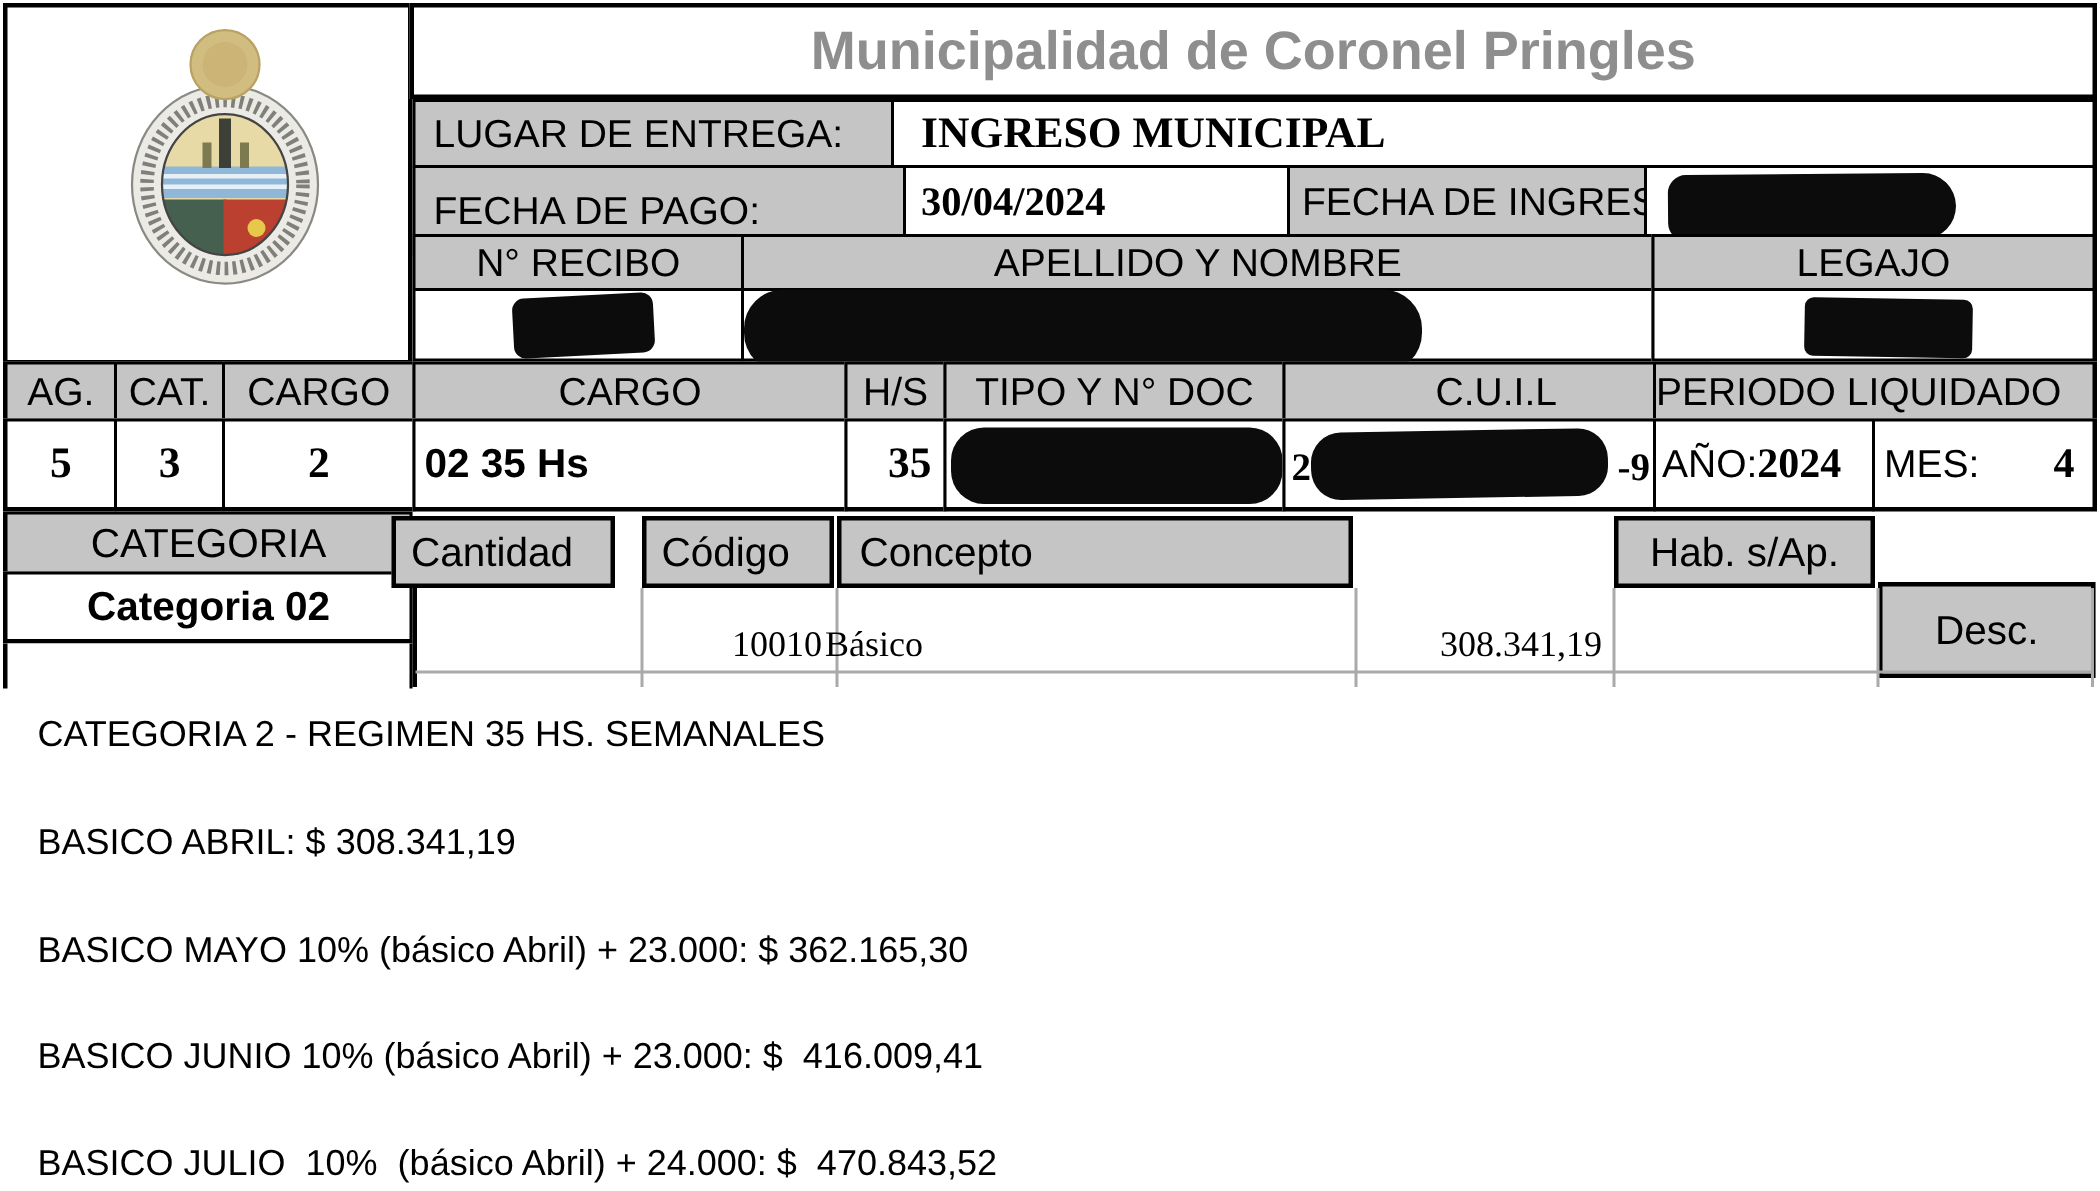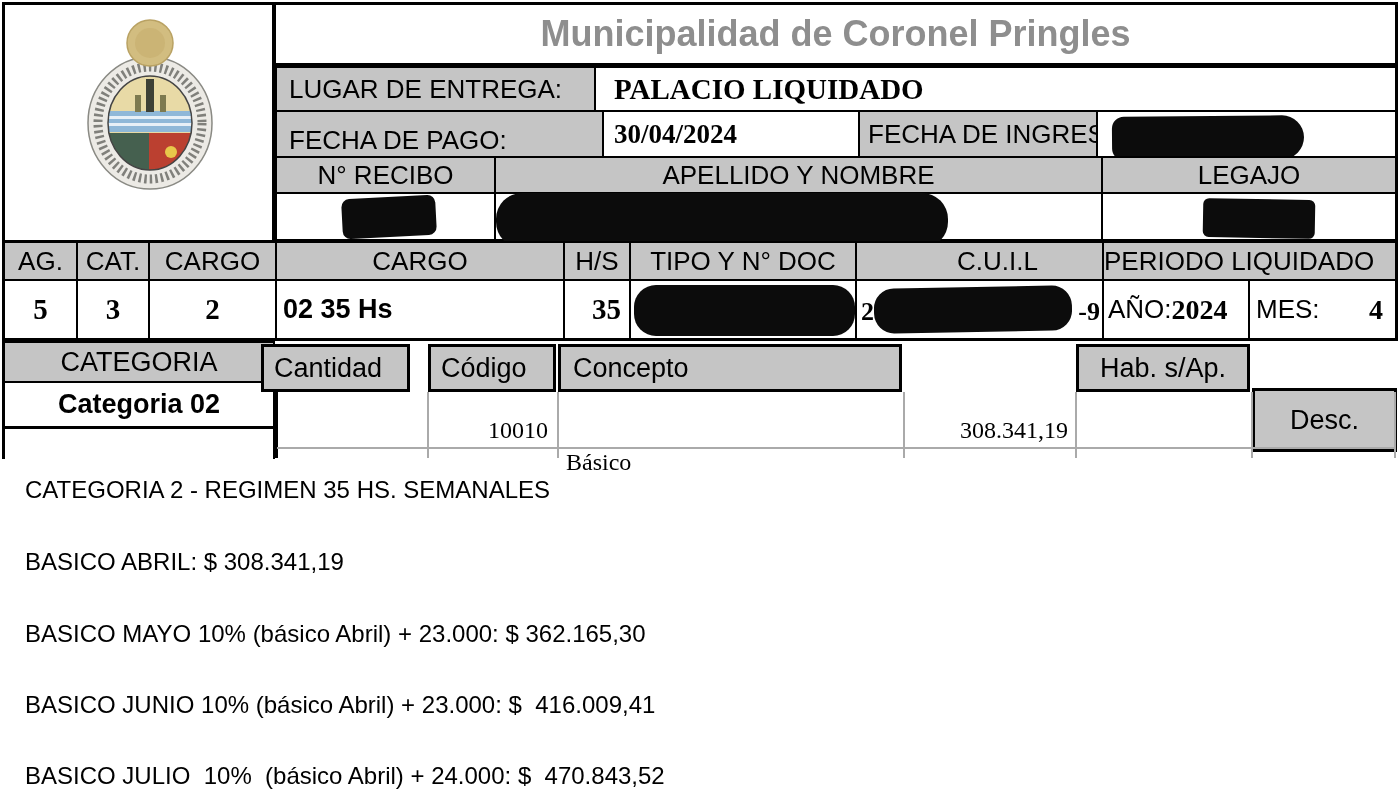--- a/index.html
+++ b/index.html
@@ -51,21 +51,21 @@
   </div>
 
   <div class="cell b3 center" style="left:273px;top:2px;width:1125px;height:64px;">
     <span class="sans bold" style="font-size:36px;color:#8e8e8e;">Municipalidad de Coronel Pringles</span>
   </div>
 
   <div class="cell gray" style="left:275px;top:66px;width:321px;height:46px;padding-left:12px;overflow:hidden;">
     <span class="lbl" style="white-space:nowrap;">LUGAR DE ENTREGA:</span>
   </div>
   <div class="cell" style="left:594px;top:66px;width:804px;height:46px;padding-left:18px;border-right-width:3px;">
-    <span class="serif bold" style="font-size:29px;">PALACIO LIQUIDADO</span>
+    <span class="serif bold" style="font-size:29px;">INGRESO MUNICIPAL</span>
   </div>
 
   <div class="cell gray" style="left:275px;top:110px;width:329px;height:60px;padding-left:12px;">
     <span class="lbl">FECHA DE PAGO:</span>
   </div>
   <div class="cell" style="left:602px;top:110px;width:258px;height:48px;padding-left:10px;">
     <span class="serif bold" style="font-size:27px;">30/04/2024</span>
   </div>
   <div class="cell gray" style="left:858px;top:110px;width:240px;height:48px;padding-left:8px;overflow:hidden;">
     <span class="lbl" style="white-space:nowrap;">FECHA DE INGRESO:</span>
@@ -174,21 +174,21 @@
   <div class="abs" style="left:275px;top:392px;width:3px;height:66px;background:#000;"></div>
   <div class="vline" style="left:427px;top:392px;height:66px;"></div>
   <div class="vline" style="left:557px;top:392px;height:66px;"></div>
   <div class="vline" style="left:903px;top:392px;height:66px;"></div>
   <div class="vline" style="left:1075px;top:392px;height:66px;"></div>
   <div class="vline" style="left:1251px;top:392px;height:66px;"></div>
   <div class="vline" style="left:1394px;top:392px;height:66px;"></div>
   <div class="hline" style="left:277px;top:447px;width:1119px;"></div>
 
   <div class="rowtxt" style="left:430px;top:417px;width:118px;text-align:right;">10010</div>
-  <div class="rowtxt" style="left:566px;top:417px;margin-top:32px;">Básico</div>
+  <div class="rowtxt" style="left:550px;top:417px;">Básico</div>
   <div class="rowtxt" style="left:908px;top:417px;width:160px;text-align:right;">308.341,19</div>
 
   <div class="note" style="top:476px;">CATEGORIA 2 - REGIMEN 35 HS. SEMANALES</div>
   <div class="note" style="top:548px;">BASICO ABRIL: $ 308.341,19</div>
   <div class="note" style="top:620px;">BASICO MAYO 10% (básico Abril) + 23.000: $ 362.165,30</div>
   <div class="note" style="top:691px;">BASICO JUNIO 10% (básico Abril) + 23.000: $  416.009,41</div>
   <div class="note" style="top:762px;">BASICO JULIO  10%  (básico Abril) + 24.000: $  470.843,52</div>
 
 </div>
 

